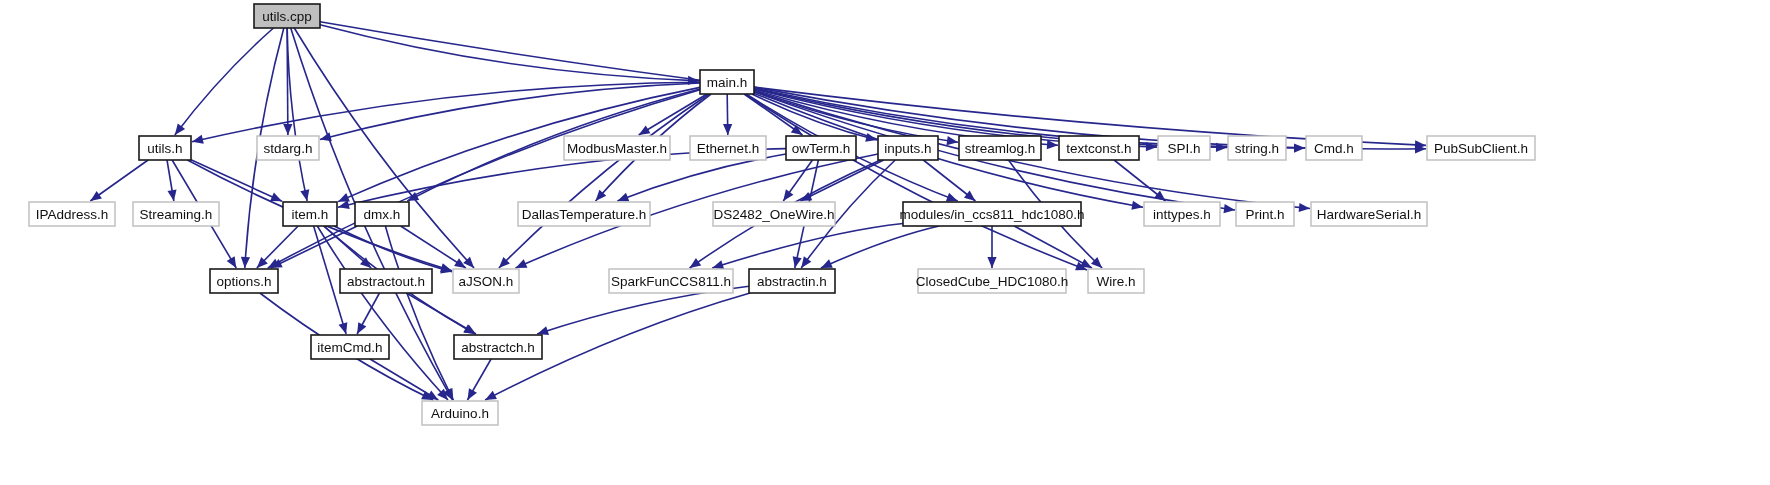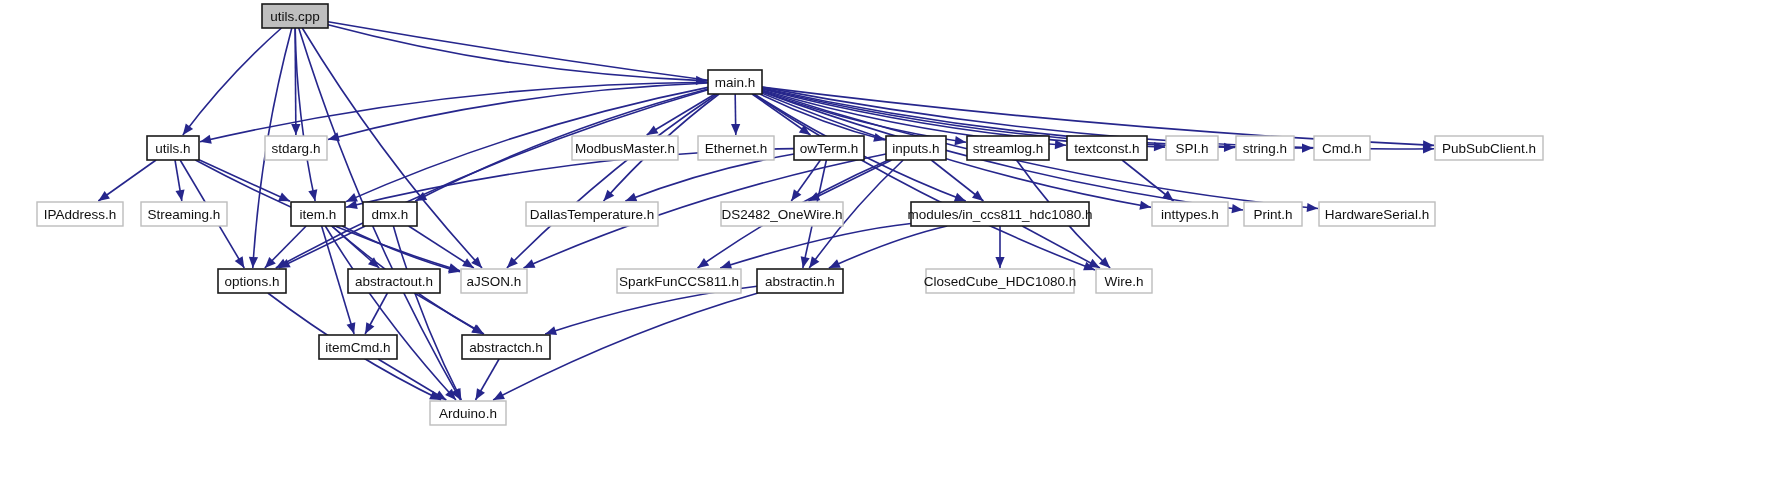--- a/index.html
+++ b/index.html
@@ -9,21 +9,20 @@
   }
   body {
     font-family: "Liberation Sans", sans-serif;
   }
   #graph-wrap {
     position: relative;
     width: 1614px;
     height: 485px;
     overflow: hidden;
     background: #ffffff;
-    margin-left: 8px;
   }
   svg.graph {
     position: absolute;
     left: 0;
     top: 0;
     width: 1770px;
     height: 485px;
     display: block;
   }
   .edge {

